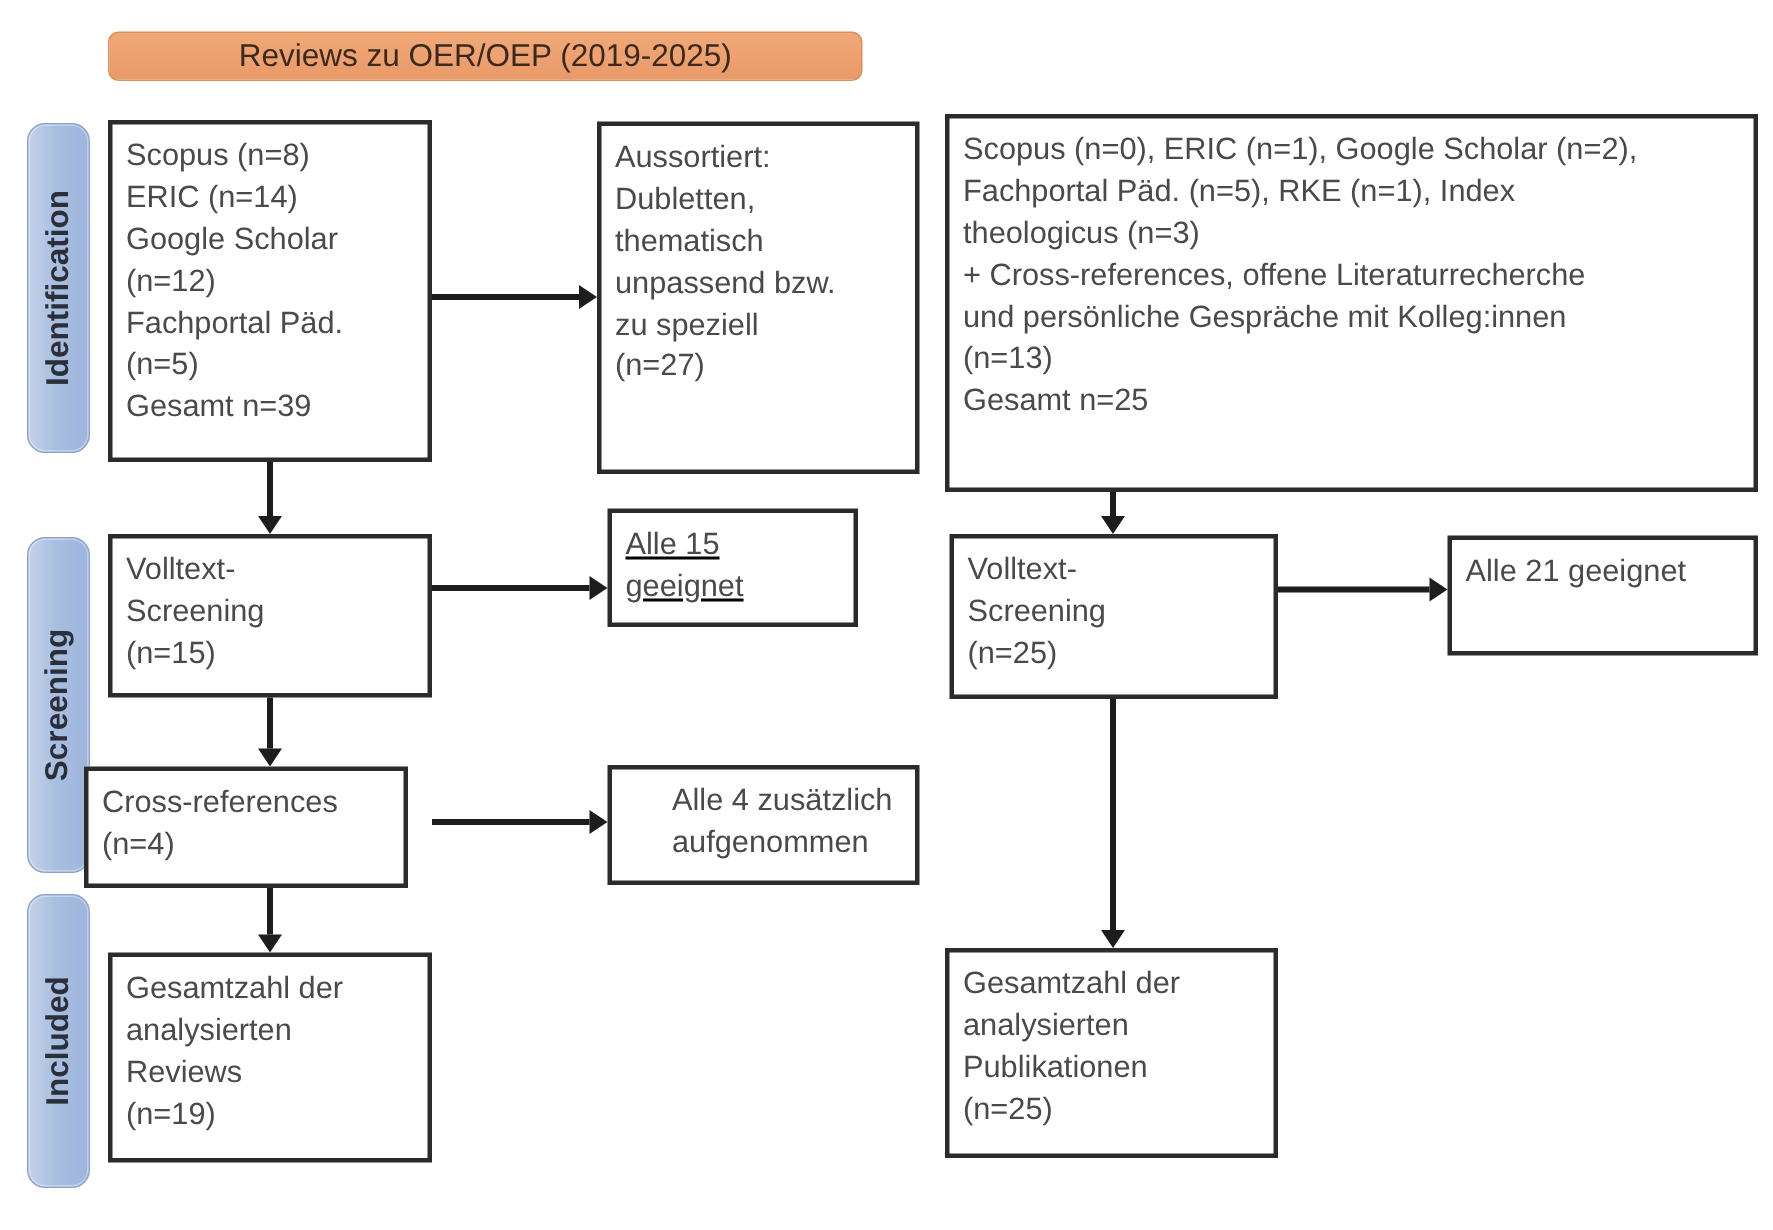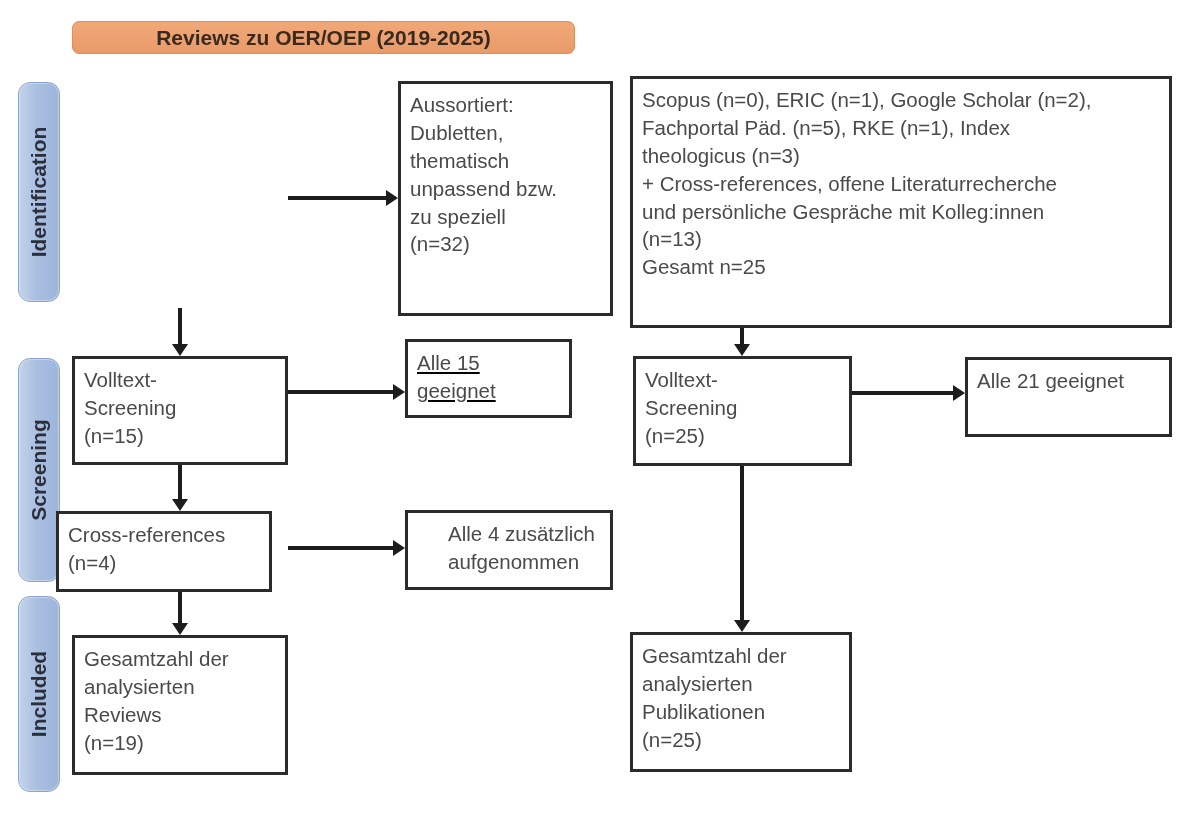--- a/index.html
+++ b/index.html
@@ -44,21 +44,21 @@
     height: 31px;
     border: 1px solid #d98f5e;
     border-radius: 7px;
     background: linear-gradient(to bottom, #f0a877 0%, #eda070 55%, #e89a68 100%);
     display: flex;
     align-items: center;
     justify-content: center;
   }
   .col-header .col-header-text {
     font-size: 21px;
-    font-weight: bold;
+    font-weight: normal;
     color: #3a2a1e;
     white-space: nowrap;
   }
 
   
   .fbox {
     position: absolute;
     box-sizing: border-box;
     border: 3px solid #2b2b2b;
     background: #ffffff;
@@ -109,28 +109,37 @@
 
   <div class="phase-pill" style="left:18px; top:596px; height:194px;">
     <span class="phase-label">Included</span>
   </div>
 
   <div class="col-header" style="left:72px; top:21px; width:501px;">
     <span class="col-header-text">Reviews zu OER/OEP (2019-2025)</span>
   </div>
 
 
+  <div class="fbox" style="left:72px; top:80px; width:216px; height:228px;">
+    <span class="fbox-text">Scopus (n=8)
+ERIC (n=14)
+Google Scholar
+(n=12)
+Fachportal Päd.
+(n=5)
+Gesamt n=39</span>
+  </div>
 
   <div class="fbox" style="left:398px; top:81px; width:215px; height:235px;">
     <span class="fbox-text">Aussortiert:
 Dubletten,
 thematisch
 unpassend bzw.
 zu speziell
-(n=32)</span>
+(n=27)</span>
   </div>
 
   <div class="conn h" style="left:288px; top:196px; width:98px;"></div>
   <div class="arrow-right" style="left:386px; top:190px;"></div>
 
   <div class="conn v" style="left:178px; top:308px; height:36px;"></div>
   <div class="arrow-down" style="left:172px; top:344px;"></div>
 
   <div class="fbox" style="left:72px; top:356px; width:216px; height:109px;">
     <span class="fbox-text">Volltext-

